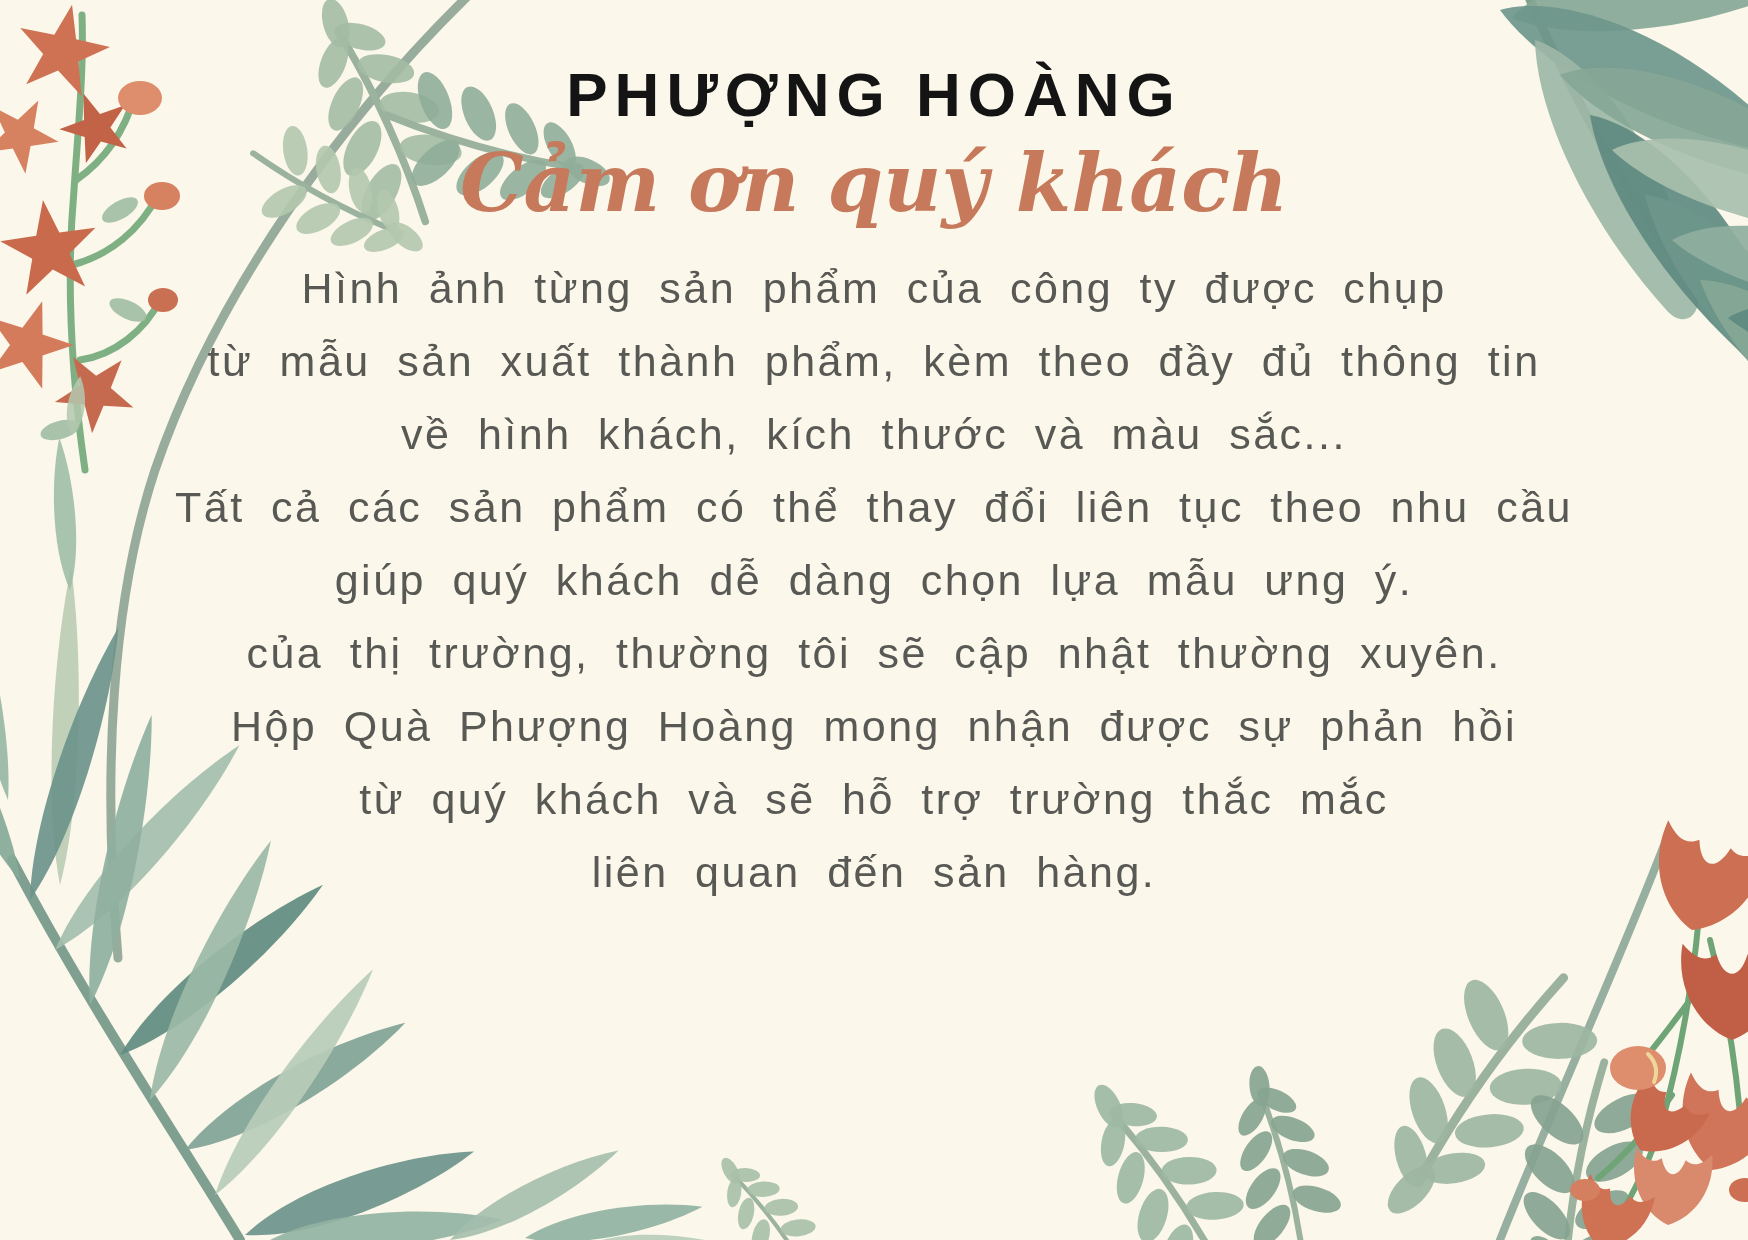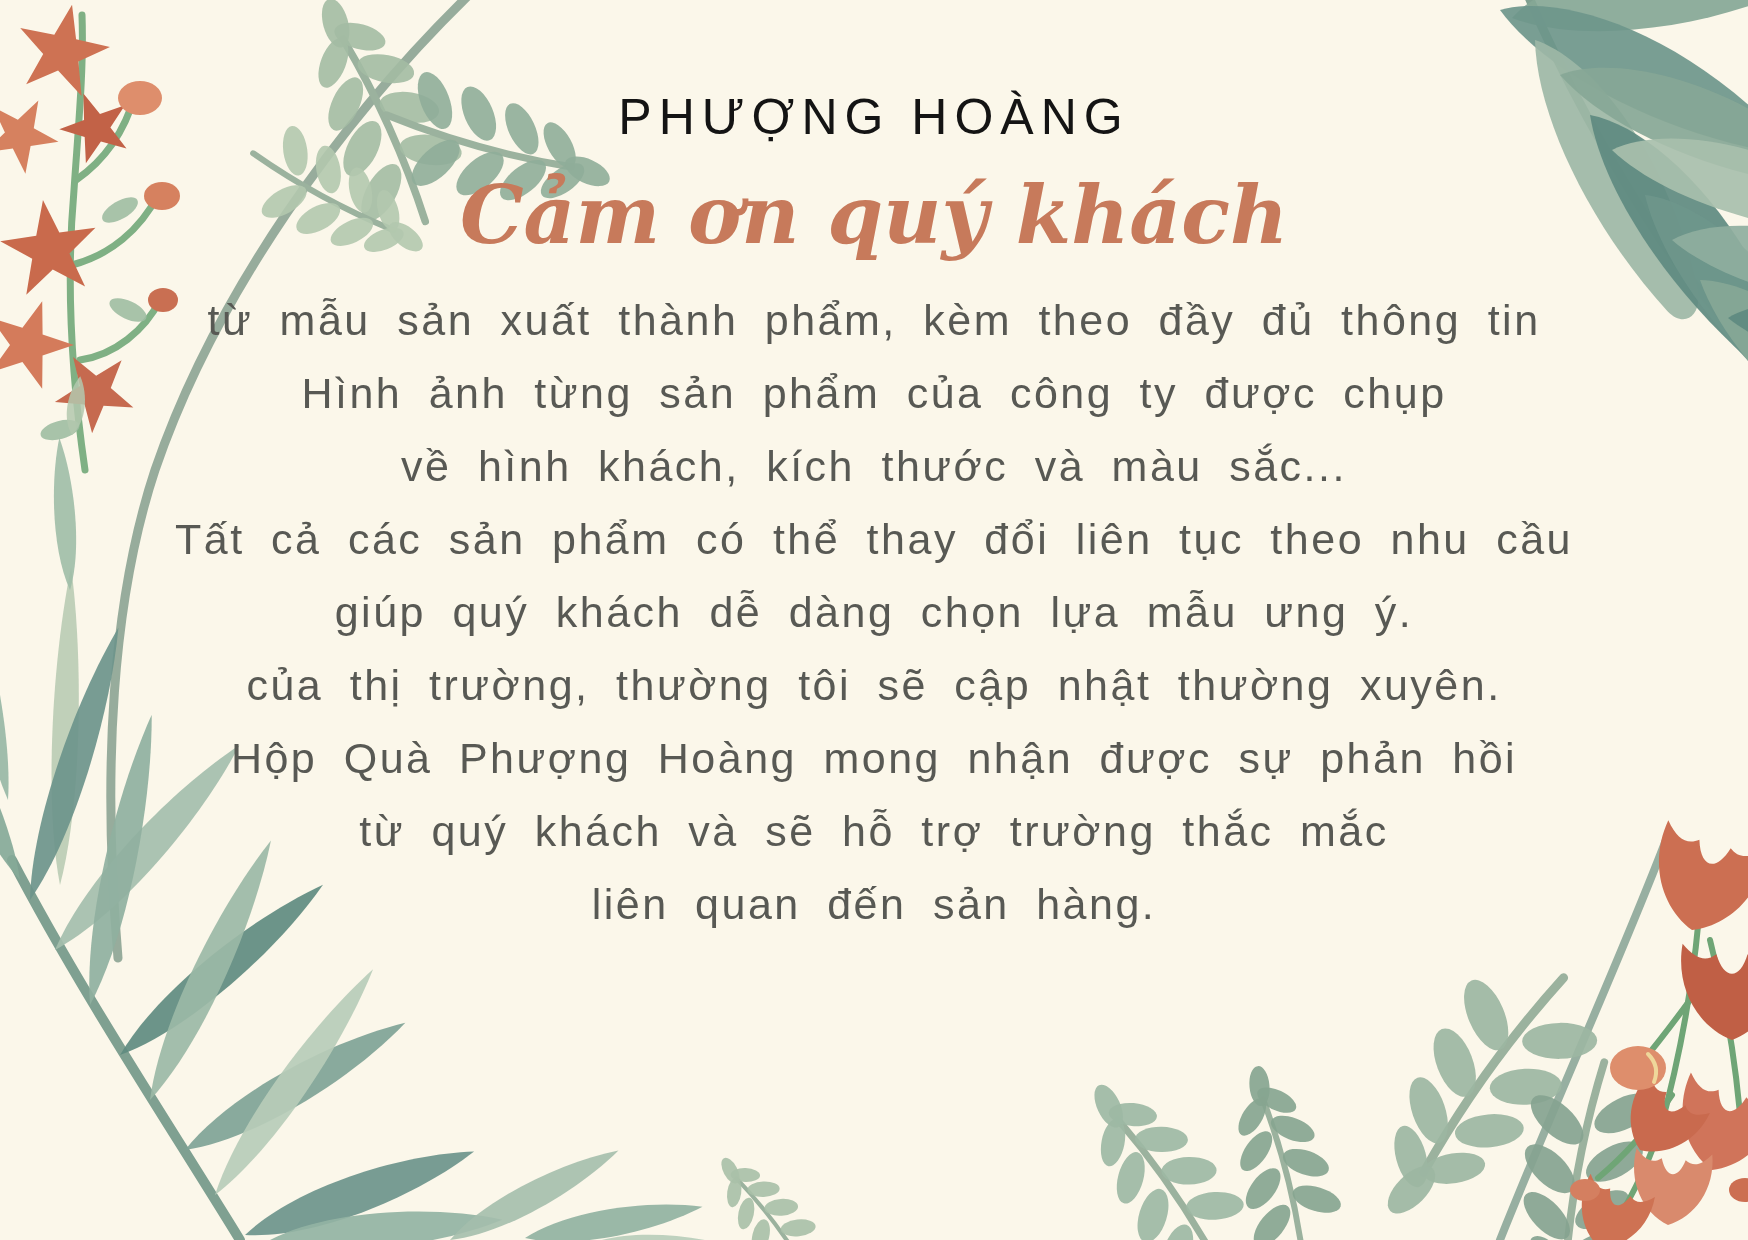--- a/index.html
+++ b/index.html
@@ -10,29 +10,29 @@
     overflow:hidden;
     font-family:"Liberation Sans",sans-serif;
   }
   .decor{position:absolute;inset:0;z-index:1;}
   .text-layer{
     position:absolute;inset:0;z-index:2;
     text-align:center;
   }
   .brand-title{
     margin:0;
-    padding-top:92px;
-    font-size:50px;
+    padding-top:64px;
+    font-size:62px;
     line-height:1;
-    font-weight:400;
+    font-weight:700;
     letter-spacing:7px;
     color:var(--title-color,#141414);
   }
   .greeting{
-    margin-top:30px;
+    margin-top:14px;
     font-family:"DejaVu Serif","Liberation Serif",serif;
     font-style:italic;
     font-weight:600;
     color:var(--greeting-color,#C77A5B);
     font-size:80px;
     line-height:86px;
   }
   .greeting p{margin:0;white-space:nowrap;}
   .body-text{
     margin-top:26px;
@@ -176,22 +176,22 @@
   </svg>
 
   <div class="text-layer">
     <h1 class="brand-title">PHƯỢNG HOÀNG</h1>
 
     <div class="greeting">
       <p>Cảm ơn quý khách</p>
     </div>
 
     <div class="body-text">
+      <p>Hình ảnh từng sản phẩm của công ty được chụp</p>
       <p>từ mẫu sản xuất thành phẩm, kèm theo đầy đủ thông tin</p>
-      <p>Hình ảnh từng sản phẩm của công ty được chụp</p>
       <p>về hình khách, kích thước và màu sắc...</p>
       <p>Tất cả các sản phẩm có thể thay đổi liên tục theo nhu cầu</p>
       <p>giúp quý khách dễ dàng chọn lựa mẫu ưng ý.</p>
       <p>của thị trường, thường tôi sẽ cập nhật thường xuyên.</p>
       <p>Hộp Quà Phượng Hoàng mong nhận được sự phản hồi</p>
       <p>từ quý khách và sẽ hỗ trợ trường thắc mắc</p>
       <p>liên quan đến sản hàng.</p>
     </div>
   </div>
 </main>

